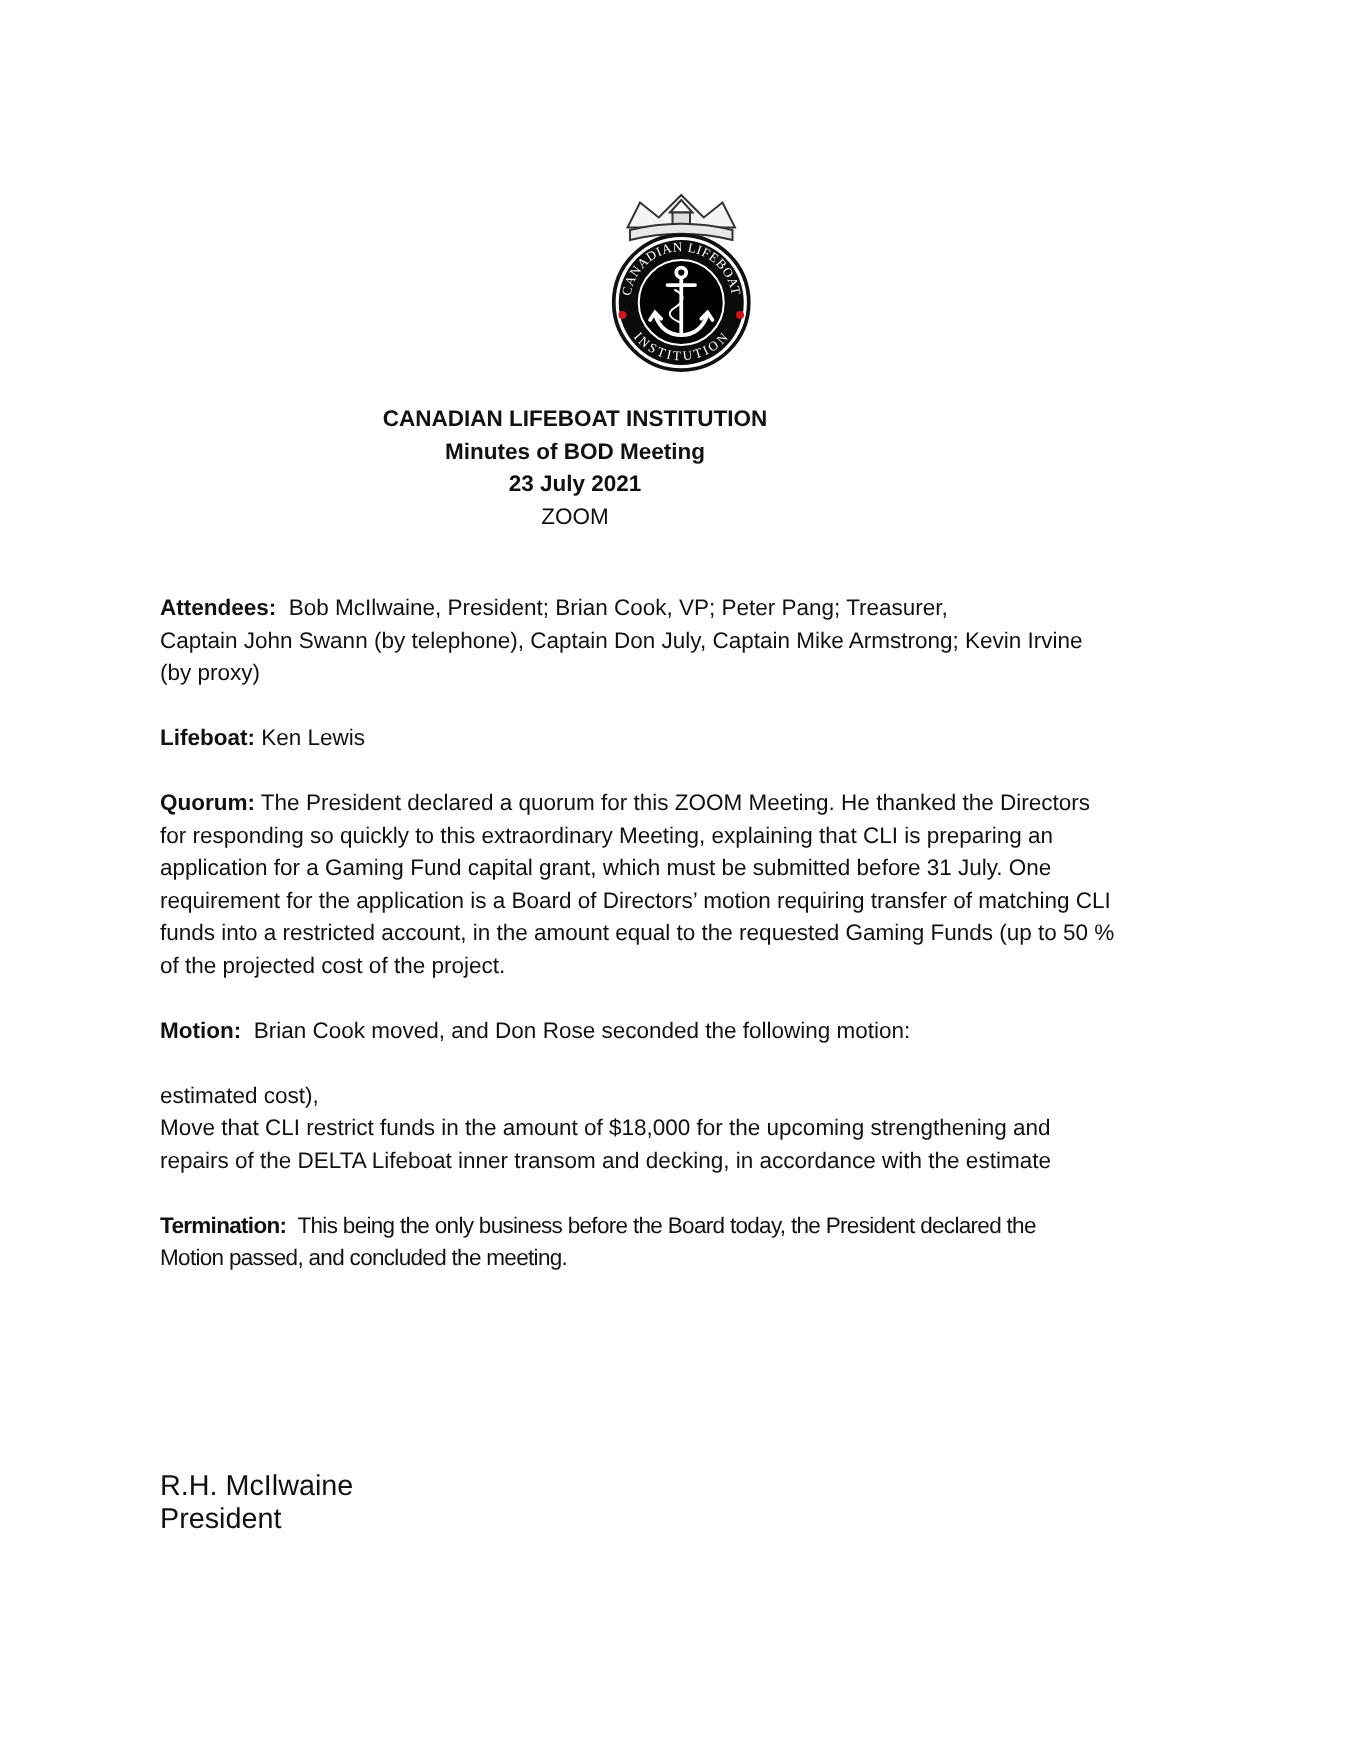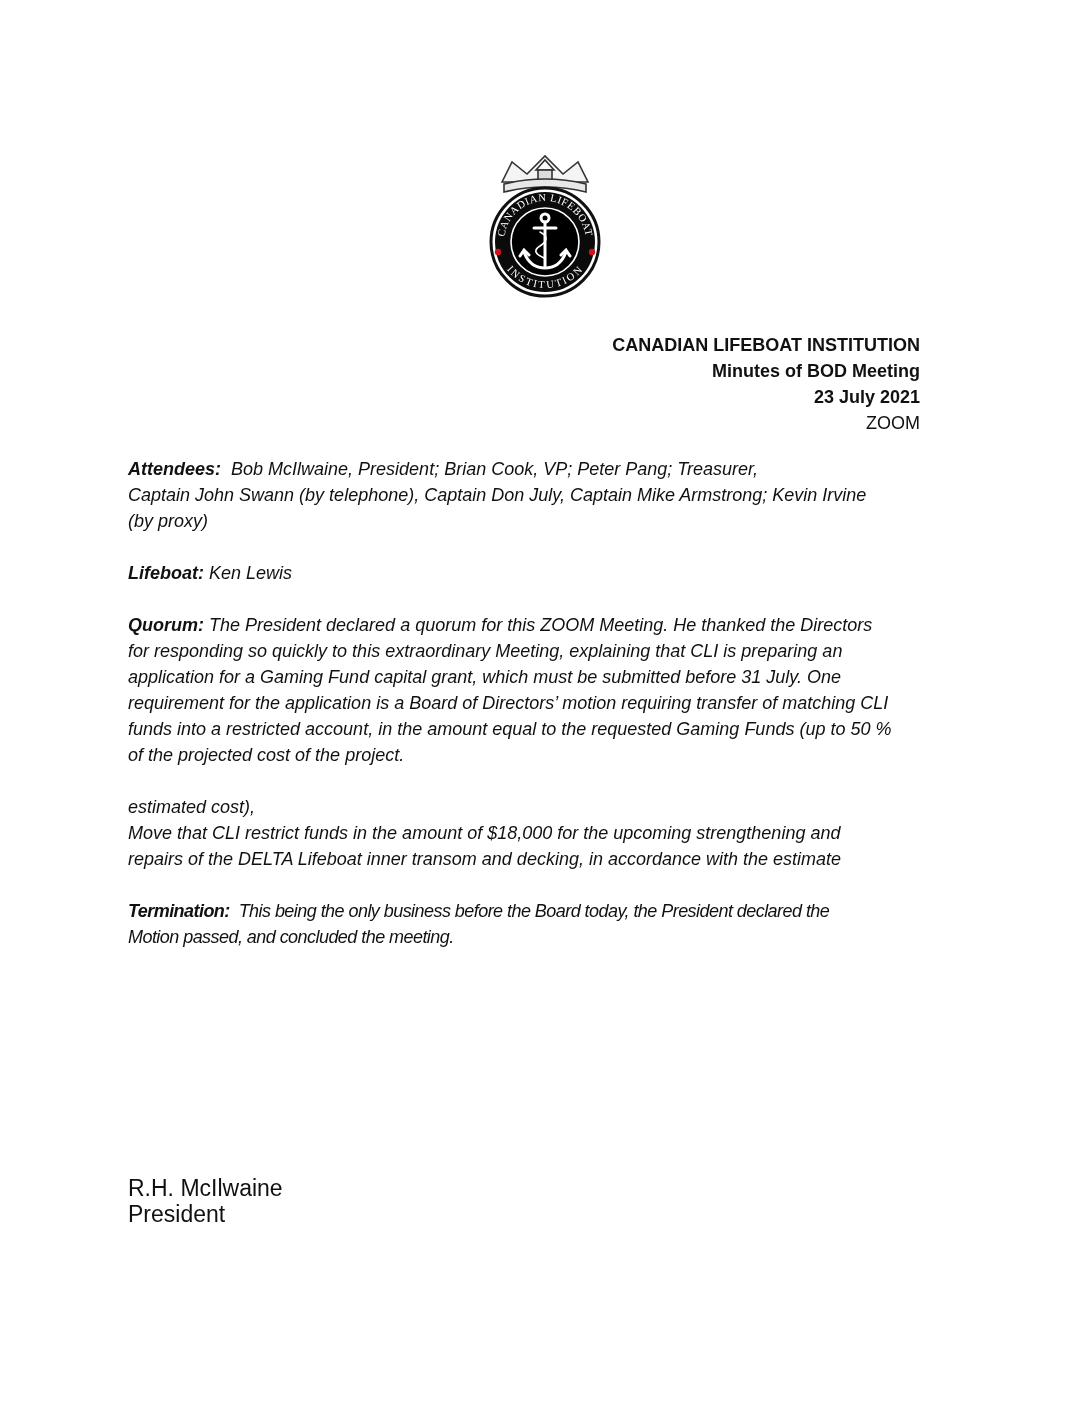--- a/index.html
+++ b/index.html
@@ -1,23 +1,23 @@
 <!DOCTYPE html>
 <html><head>
 <meta charset="utf-8">
 <style>
   html, body { margin: 0; padding: 0; background: #ffffff; }
   body { width: 1088px; height: 1408px; position: relative; overflow: hidden;
          font-family: "Liberation Sans", sans-serif; color: #111111; }
   .logo { position: absolute; left: 482px; top: 152px; width: 126px; height: 146px; }
-  .header { position: absolute; left: 0; top: 332px; width: 920px; text-align: right;
+  .header { position: absolute; left: 0; top: 322px; width: 920px; text-align: center;
             font-size: 18px; line-height: 26px; }
   .header .b { font-weight: bold; }
-  .body { position: absolute; left: 128px; top: 456px; width: 840px;
-          font-size: 18px; line-height: 26px; font-style: italic; }
+  .body { position: absolute; left: 128px; top: 473px; width: 840px;
+          font-size: 18px; line-height: 26px; }
   .para { margin: 0 0 26px 0; white-space: normal; }
   .lbl { font-weight: bold; }
   .line { display: block; white-space: nowrap; }
   .term { letter-spacing: -0.55px; }
   .sig { position: absolute; left: 128px; top: 1175px; font-size: 23px; line-height: 26px; }
 </style>
 </head>
 <body>
 
 <svg class="logo" viewBox="0 0 126 146">
@@ -78,20 +78,23 @@
 
   <div class="para">
     <span class="line"><span class="lbl">Quorum:</span> <span>The President declared a quorum for this ZOOM Meeting.  He thanked the Directors</span></span>
     <span class="line">for responding so quickly to this extraordinary Meeting, explaining that CLI is preparing an</span>
     <span class="line">application for a Gaming Fund capital grant, which must be submitted before 31 July.  One</span>
     <span class="line">requirement for the application is a Board of Directors’ motion requiring transfer of matching CLI</span>
     <span class="line">funds into a restricted account, in the amount equal to the requested Gaming Funds (up to 50 %</span>
     <span class="line">of the projected cost of the project.</span>
   </div>
 
+  <div class="para">
+    <span class="line"><span class="lbl">Motion:</span>&nbsp;&nbsp;<span>Brian Cook moved, and Don Rose seconded the following motion:</span></span>
+  </div>
 
   <div class="para">
     <span class="line">estimated cost),</span>
     <span class="line">Move that CLI restrict funds in the amount of $18,000 for the upcoming strengthening and</span>
     <span class="line">repairs of the DELTA Lifeboat inner transom and decking, in accordance with the estimate</span>
   </div>
 
   <div class="para term">
     <span class="line"><span class="lbl">Termination:</span>&nbsp;&nbsp;<span>This being the only business before the Board today, the President declared the</span></span>
     <span class="line">Motion passed, and concluded the meeting.</span>

